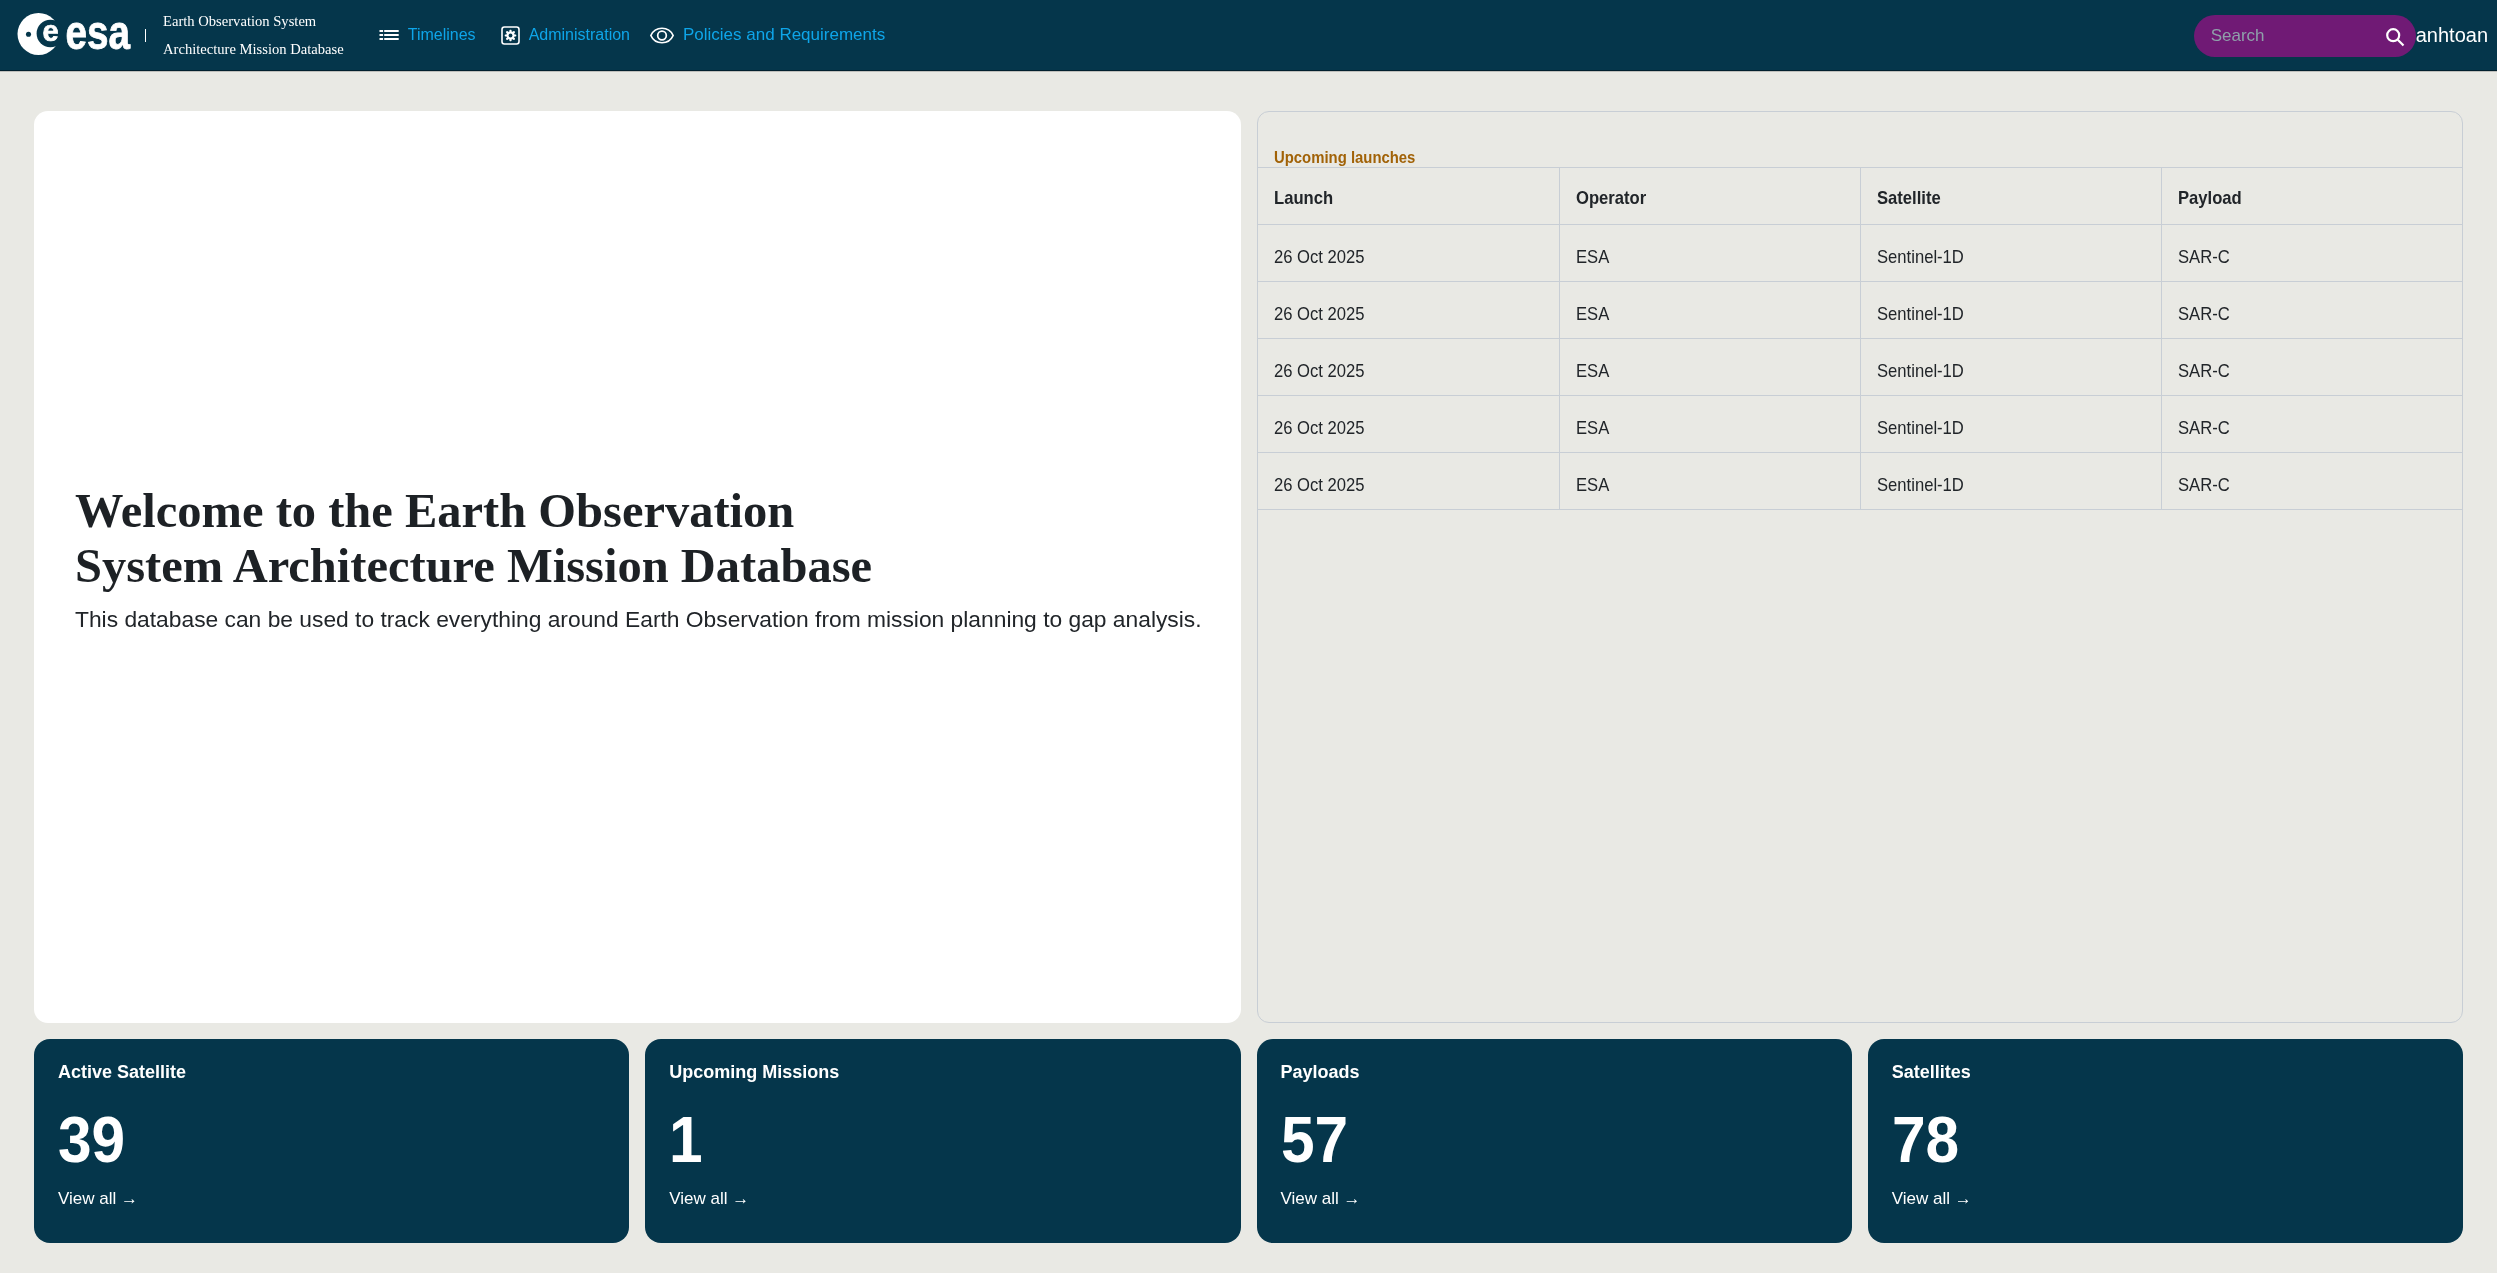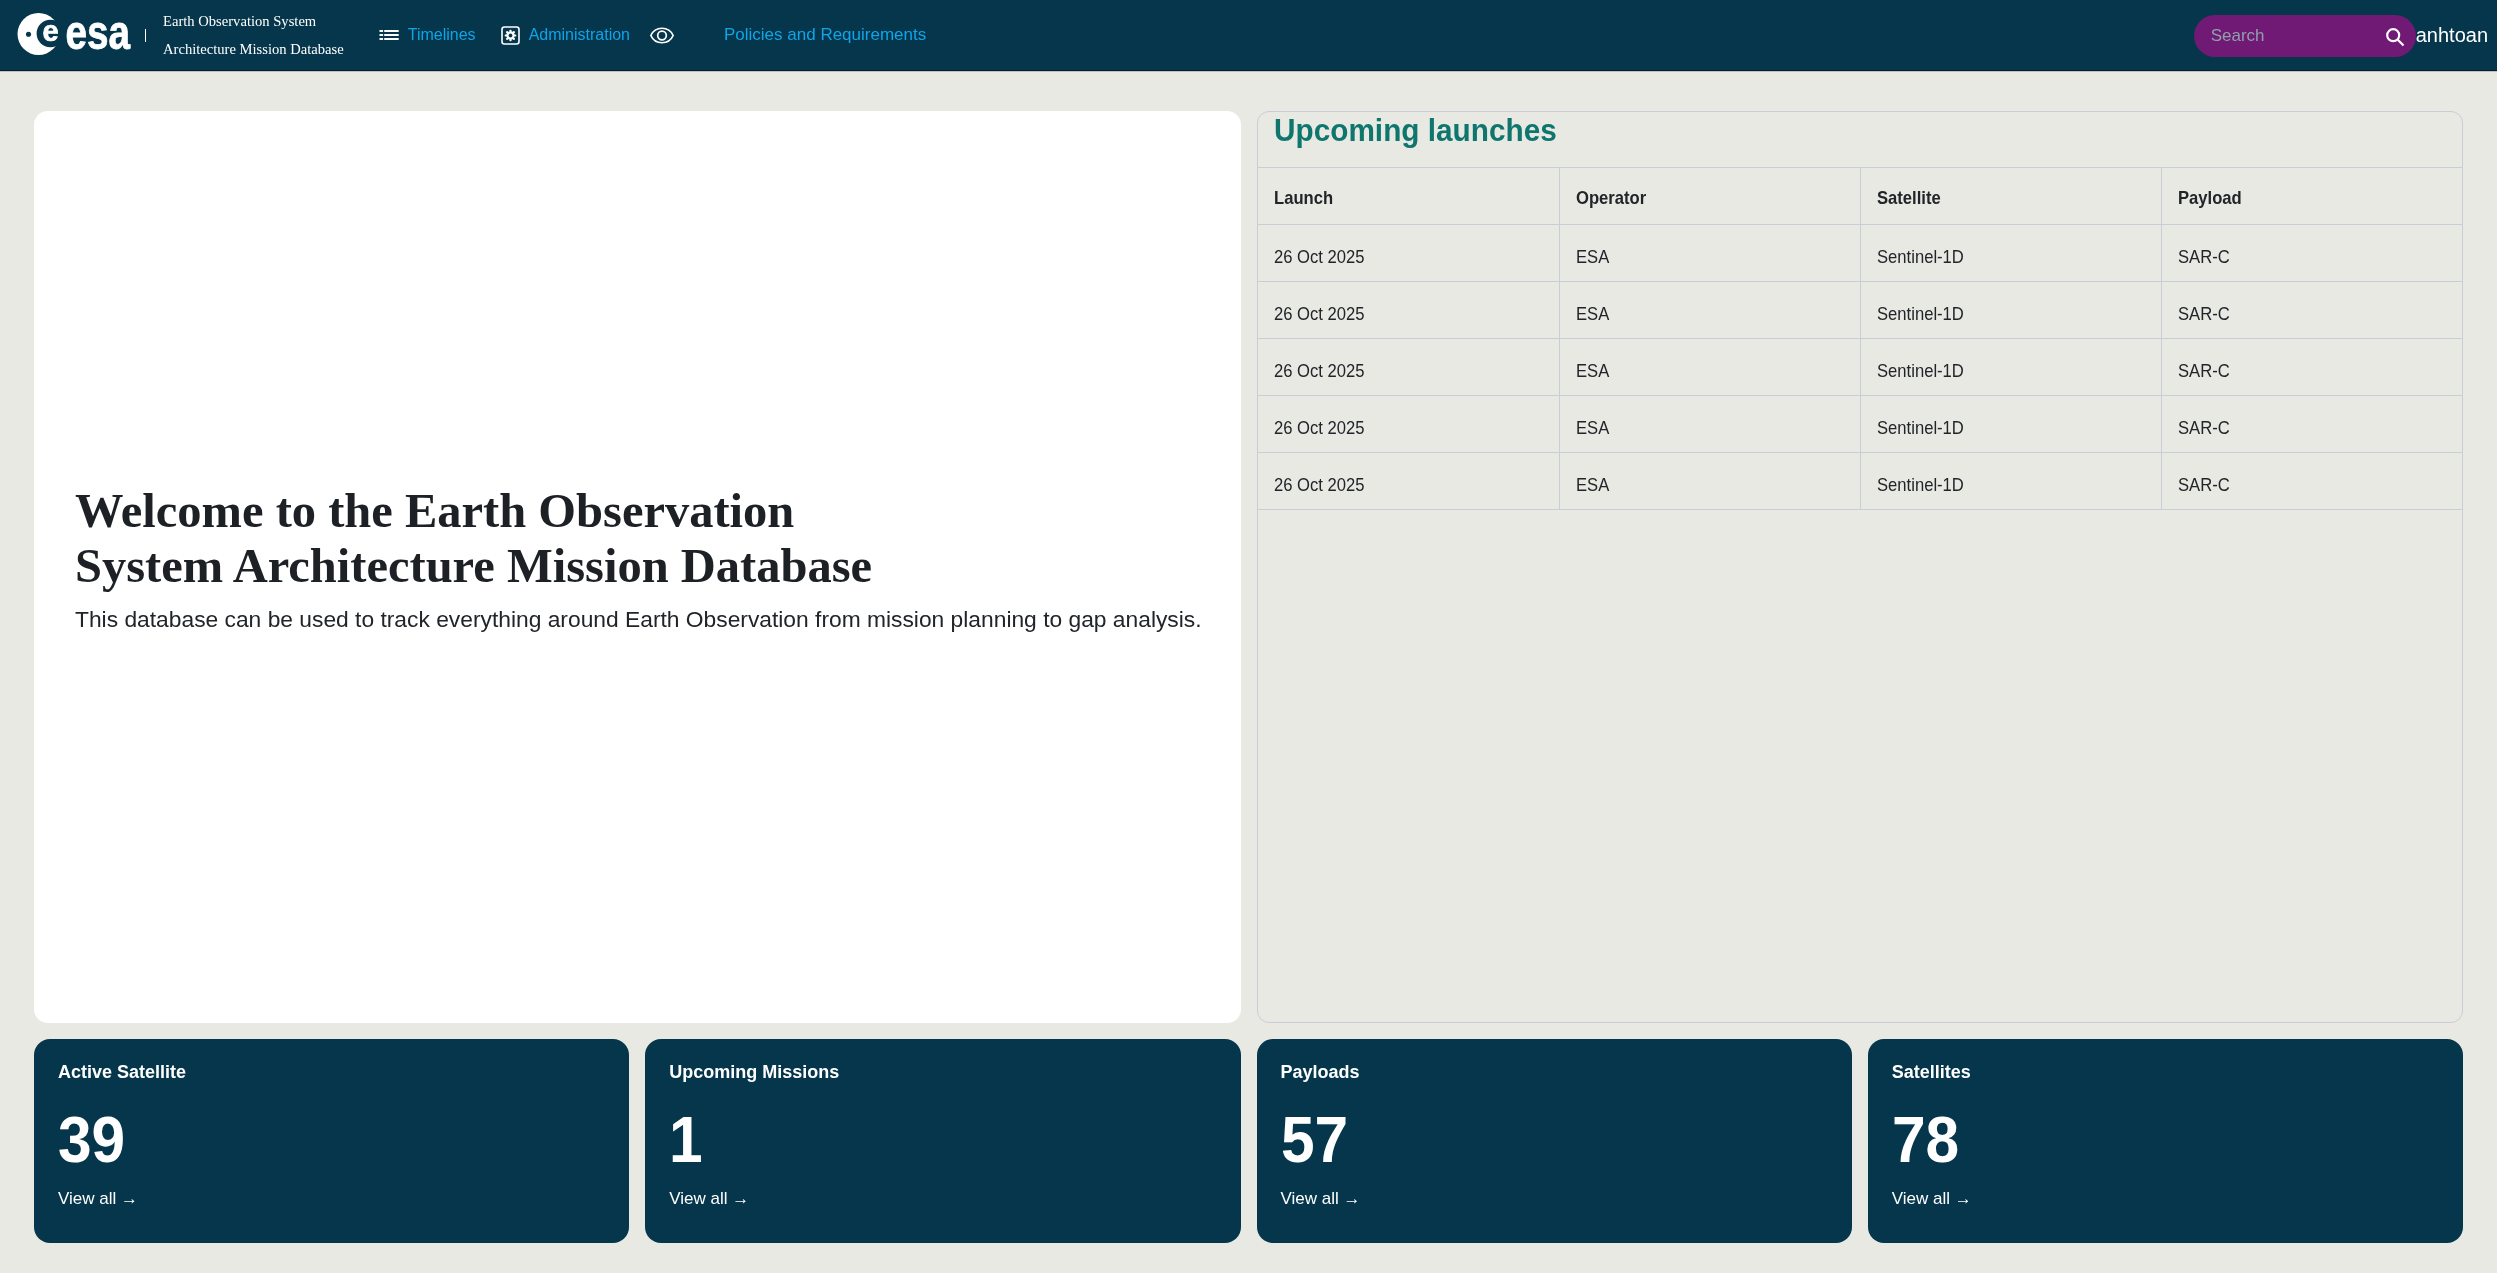--- a/index.html
+++ b/index.html
@@ -8,37 +8,37 @@
 
   
   .navbar { height:71px; background:#05364b; display:flex; align-items:center; border-bottom:1px solid #021f2e; box-shadow:0 1px 0 rgba(0,0,0,0.18); padding:0 9px 0 12px; position:relative; }
   .brand { display:flex; align-items:center; }
   .brand svg { display:block; }
   .brand-sub { font-family:"Liberation Serif", serif; color:#fff; font-size:14.6px; line-height:28px; margin-left:17px; }
   .brand-sep { width:1px; height:13px; background:#fff; margin-left:13px; align-self:center; }
   .navmenu { display:flex; align-items:center; margin-left:35px; }
   .navitem { display:flex; align-items:center; color:#0ea5e9; font-size:16px; margin-right:25px; }
   .navitem svg { margin-right:9px; display:block; }
-  .navitem.pol { margin-left:-5px;gap:41px; }
+  .navitem.pol { margin-left:-5px; }
   .navitem.pol span { font-size:17px; }
   .nav-right { margin-left:auto; display:flex; align-items:center; }
   .searchbox { width:222px; height:42px; border-radius:21px; background:#701a75; position:relative; top:1px; display:flex; align-items:center; }
   .searchbox .ph { color:#8fa0aa; font-size:17px; margin-left:17px; }
   .searchbox svg { position:absolute; right:11px; top:12px; }
   .username { color:#fff; font-size:20px; font-weight:normal; }
 
   
   .container { padding:40px 34px 0 34px; }
   .toprow { display:flex; gap:16px; }
   .welcome { width:1207px; height:912px; background:#fff; border-radius:14px; padding:372px 41px 0 41px; }
   .welcome h1 { font-family:"Liberation Serif", serif; font-size:48.5px; line-height:55px; font-weight:bold; color:#1d2125; }
   .welcome p { font-size:22.8px; line-height:31px; color:#212529; margin-top:11px; white-space:nowrap; }
 
   .panel { width:1206px; height:912px; border:1px solid #c8ced5; border-radius:12px; }
-  .panel-title { height:55px; display:flex; align-items:flex-start; padding-left:16px; font-size:32px; font-weight:bold; color:#0f766e; }
+  .panel-title { height:55px; display:flex; align-items:flex-end; padding-left:16px; font-size:16px; font-weight:bold; color:#a16207; }
   table { width:100%; border-collapse:collapse; table-layout:fixed; font-size:19px; line-height:28px; color:#212529; }
   th, td { height:57px; padding:0 0 0 16px; text-align:left; vertical-align:top; font-weight:normal; }
   th { padding-top:16px; }
   td { padding-top:18px; }
   th { font-weight:bold; border-top:1px solid #c8ced5; }
   td { border-top:1px solid #c8ced5; }
   th + th, td + td { border-left:1px solid #c8ced5; }
   tr.last td { border-bottom:1px solid #c8ced5; }
   .cx { display:inline-block; transform:scaleX(0.875); transform-origin:left; white-space:nowrap; }
   .tx { display:inline-block; transform:scaleX(0.93); transform-origin:left; white-space:nowrap; }

